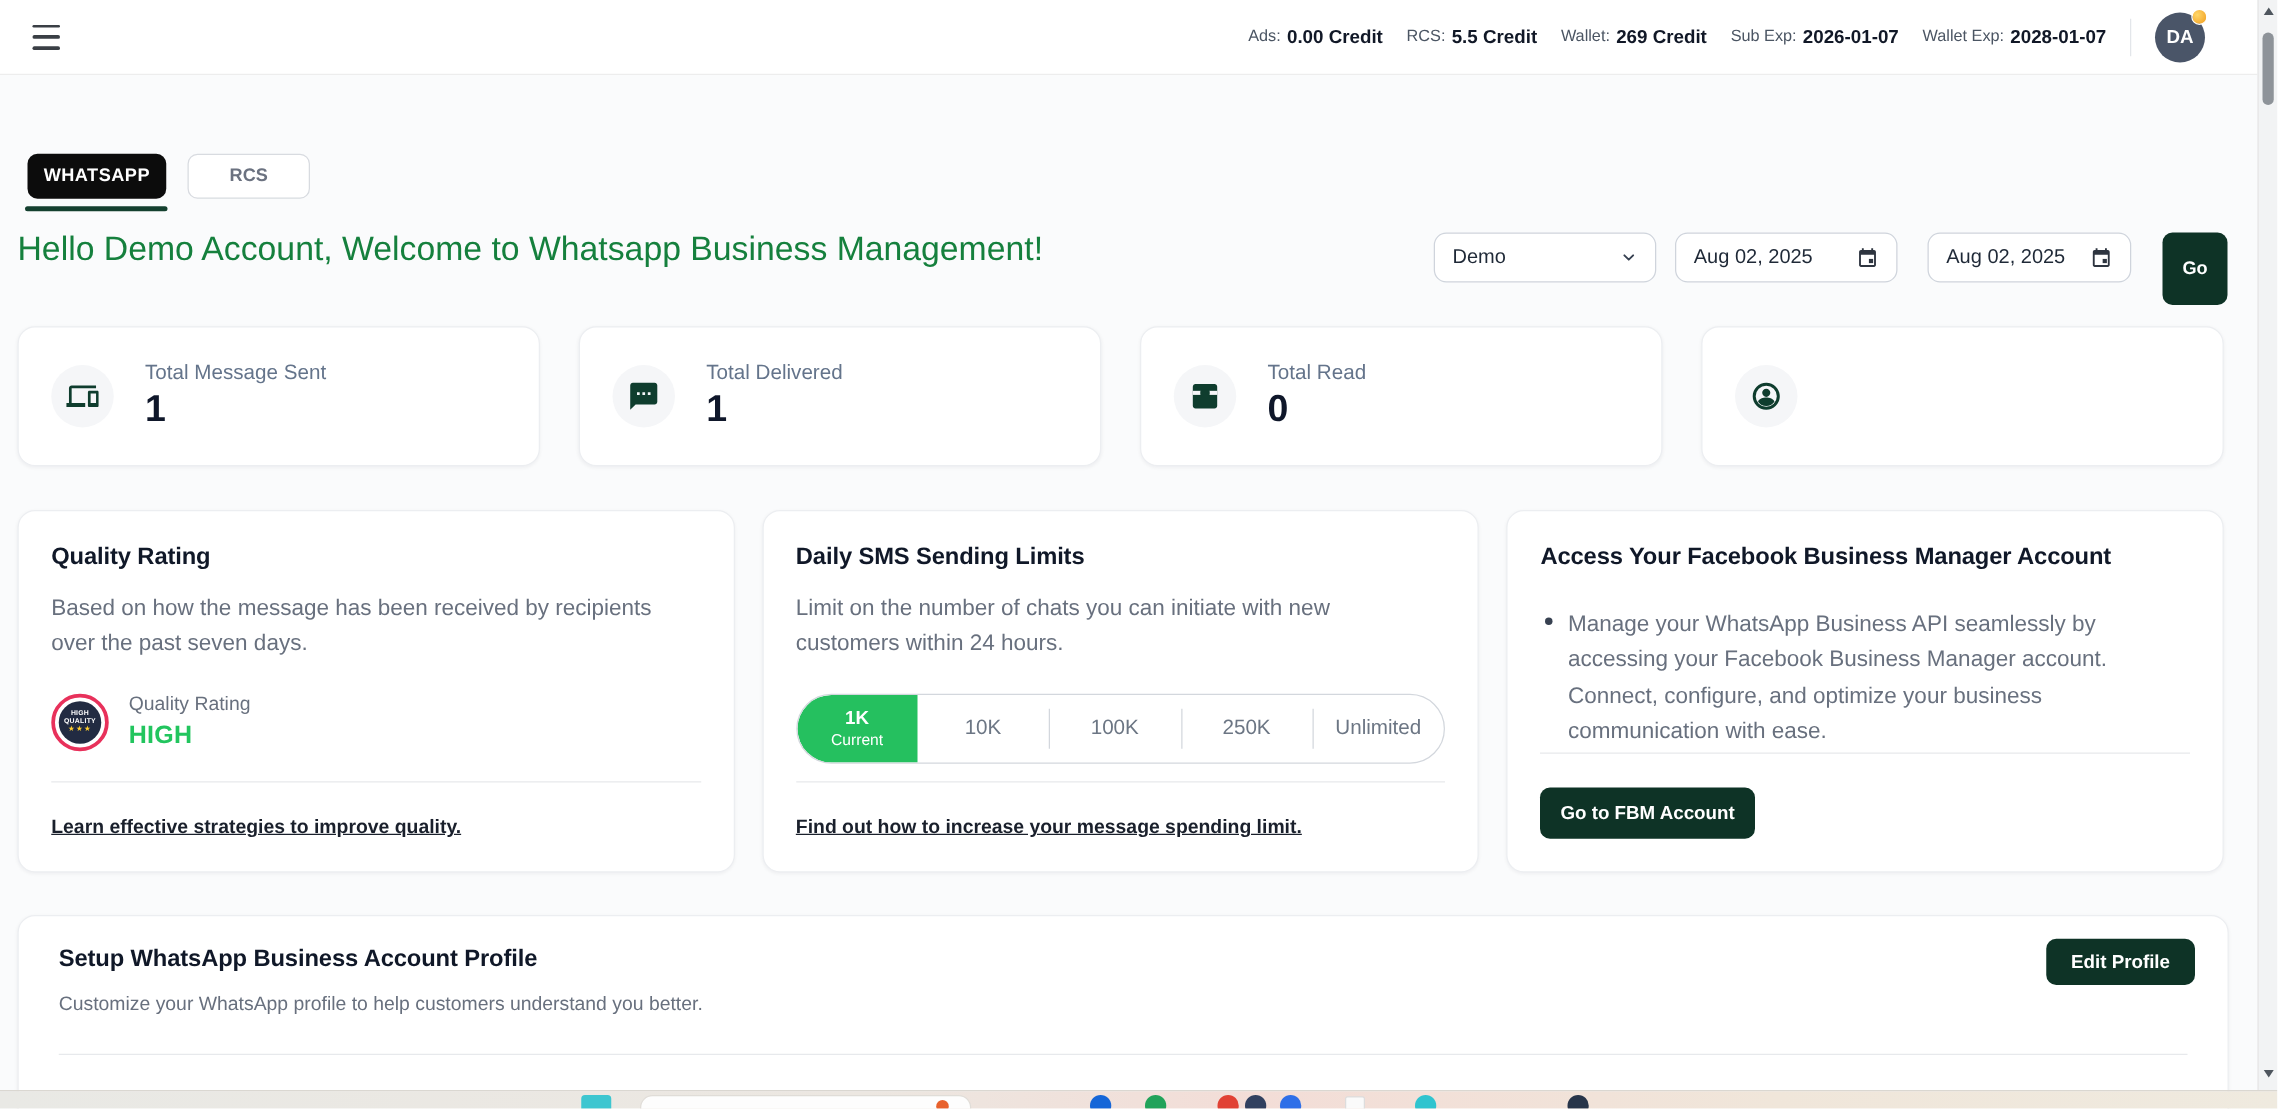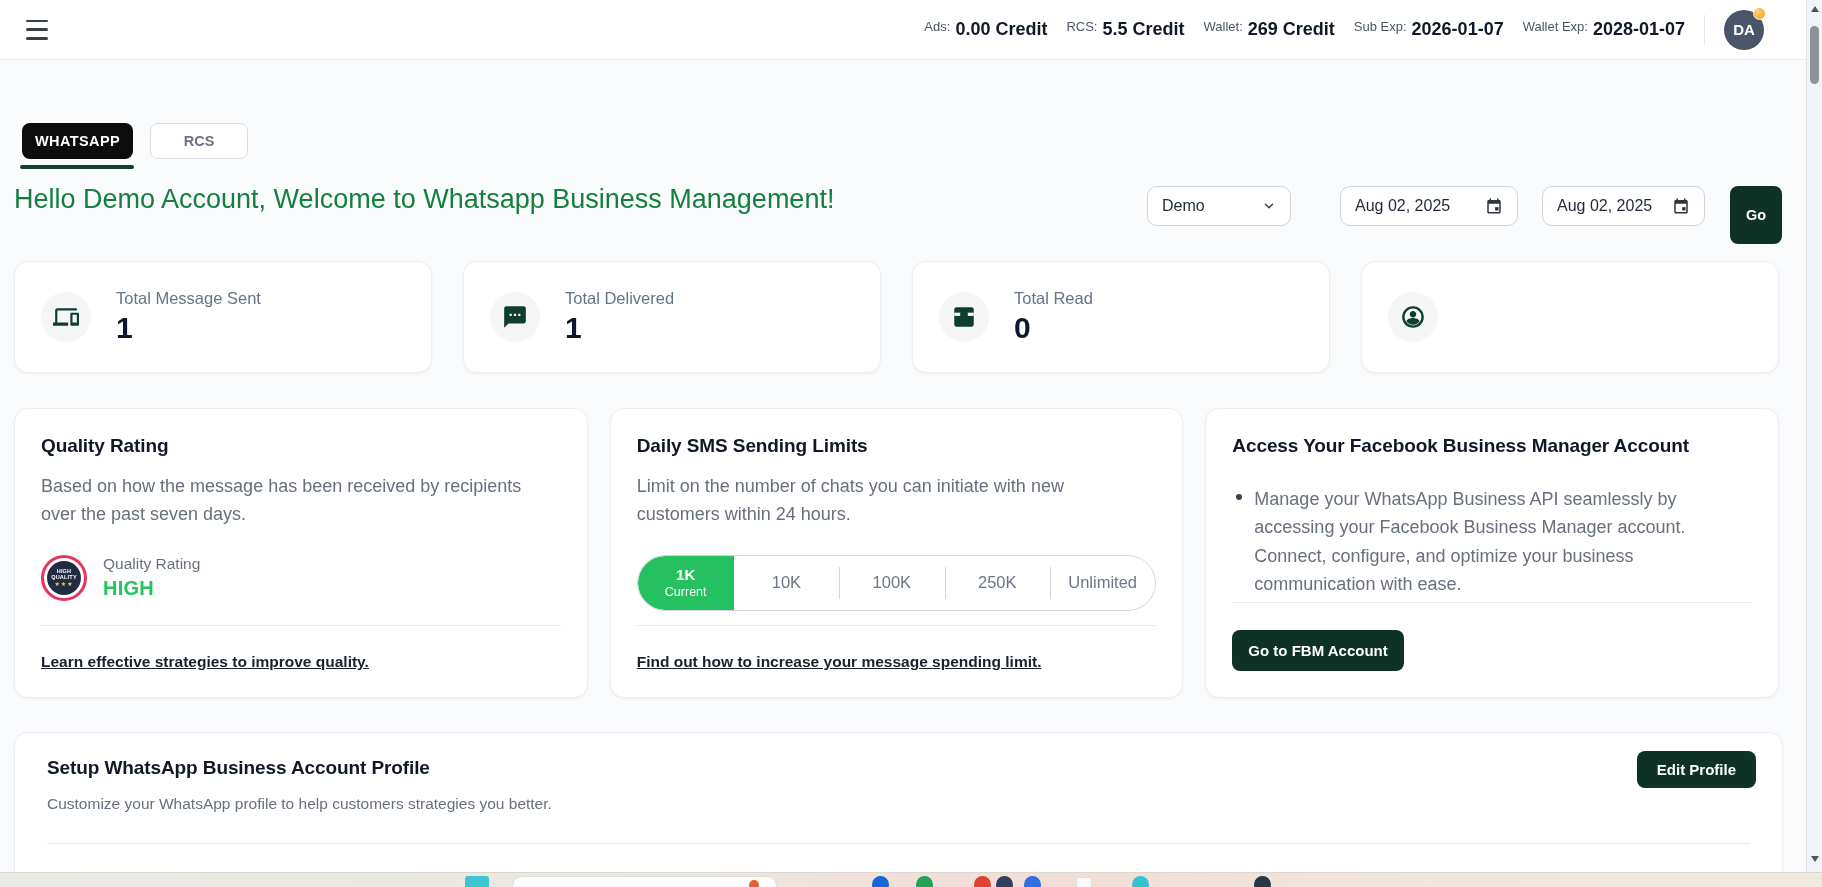--- a/index.html
+++ b/index.html
@@ -9,40 +9,40 @@
 
   
   .header { position:absolute; top:0; left:0; width:1806px; height:60px; background:#fff;
             border-bottom:1px solid #ededed; display:flex; align-items:center; padding:0 42px 0 26px; }
   .hamburger { width:26px; height:20px; display:flex; flex-direction:column; justify-content:space-between;
                background:none; border:none; cursor:pointer; }
   .hamburger span { display:block; width:22px; height:2.5px; background:#3a3f45; border-radius:2px; }
   .header-right { margin-left:auto; display:flex; align-items:center; gap:19px; }
   .credit { display:flex; align-items:flex-start; gap:5px; white-space:nowrap; }
   .credit .cl { font-size:13px; color:#4b5563; }
-  .credit .cv { font-size:18px; font-weight:700; color:#111827; }
+  .credit .cv { font-size:15px; font-weight:700; color:#111827; }
   .vdiv { width:1px; height:30px; background:#e3e6ea; }
   .avatar { position:relative; width:40px; height:40px; border-radius:50%; background:#4a5568; color:#fff;
             font-size:15px; font-weight:700; display:flex; align-items:center; justify-content:center; cursor:pointer; }
   .crown { position:absolute; top:-3px; right:-2px; width:13px; height:13px; border-radius:50%;
            background:radial-gradient(circle at 35% 35%, #ffd769, #f09b1d); border:1px solid #fff; }
 
   
   .tabs { position:absolute; top:123px; left:22px; display:flex; gap:17px; }
   .tab { height:36px; border-radius:8px; font-size:14.5px; display:flex; align-items:center; justify-content:center;
          cursor:pointer; }
   .tab.active { width:111px; background:#0c0c0c; color:#fff; font-weight:700; letter-spacing:.4px; border:none; }
   .tab.inactive { width:98px; background:#fff; color:#6b7280; font-weight:600; border:1px solid #d8dbe0; }
   .tab-underline { position:absolute; top:165px; left:20px; width:114px; height:4px; background:#14402f; border-radius:3px; }
 
   
   .greeting { position:absolute; top:184px; left:14px; font-size:27px; font-weight:400; color:#15803d; white-space:nowrap; }
   .field { position:absolute; top:186px; height:40px; background:#fff; border:1px solid #cfd4dc; border-radius:10px;
            display:flex; align-items:center; padding:0 14px; font-size:16px; color:#1f2937; cursor:pointer; }
-  .sel { left:1147px; width:144px; justify-content:space-between; }
+  .sel { left:1147px; width:178px; justify-content:space-between; }
   .date1 { left:1340px; width:178px; justify-content:space-between; }
   .date2 { left:1542px; width:163px; justify-content:space-between; }
   .go-btn { position:absolute; top:186px; left:1730px; width:52px; height:58px; background:#0e3326; color:#fff;
             border:none; border-radius:8px; font-size:14.5px; font-weight:700; cursor:pointer; }
   .icon-svg { flex:none; }
 
   
   .stats-row { position:absolute; top:261px; left:14px; width:1765px; display:flex; gap:31px; }
   .stat-card { flex:1; height:112px; background:#fff; border:1px solid #eceef1; border-radius:14px;
                box-shadow:0 1px 3px rgba(16,24,40,.05); display:flex; align-items:center; padding:0 26px; }
@@ -292,21 +292,21 @@
       <div class="card-bottom">
         <hr class="card-hr">
         <button class="fbm-btn">Go to FBM Account</button>
       </div>
     </div>
 
   </div>
 
   <section class="setup">
     <div class="card-title">Setup WhatsApp Business Account Profile</div>
-    <div class="setup-desc">Customize your WhatsApp profile to help customers strategies you better.</div>
+    <div class="setup-desc">Customize your WhatsApp profile to help customers understand you better.</div>
     <button class="edit-btn">Edit Profile</button>
     <hr class="setup-hr">
   </section>
 
   <div class="scrollbar">
     <div class="sb-up"></div>
     <div class="sb-thumb"></div>
     <div class="sb-down"></div>
   </div>
 

